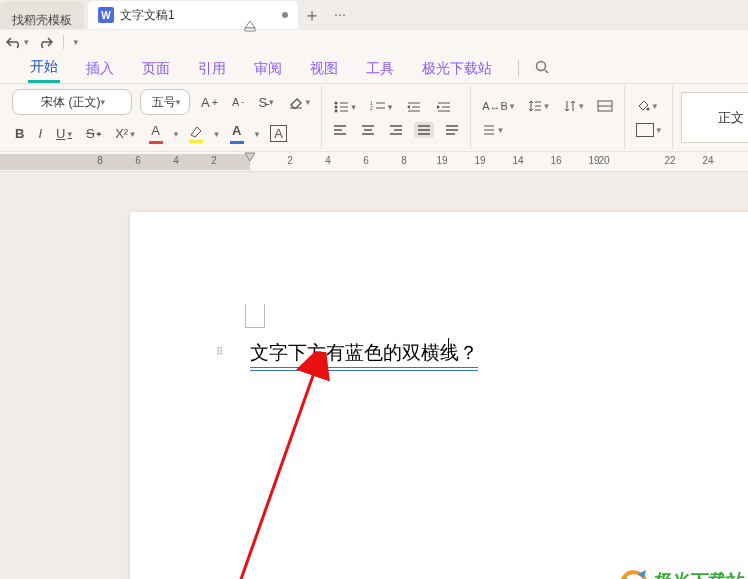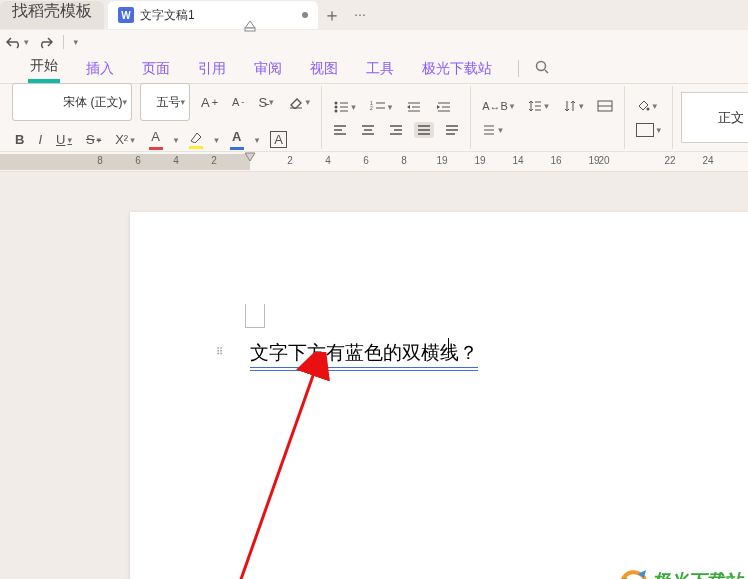--- a/index.html
+++ b/index.html
@@ -18,25 +18,25 @@
   .tabs-row {
     display: flex;
     align-items: center;
     height: 30px;
     background: #f2ece8;
   }
   .tab-template {
     height: 28px;
     padding: 0 12px;
     display: flex;
-    align-items: flex-start;
+    align-items: flex-end;
     background: #e8e2dd;
     border-radius: 6px 6px 0 0;
     margin-right: 4px;
-    font-size: 16px;
+    font-size: 12px;
     color: #444;
   }
   .tab-doc {
     height: 28px;
     padding: 0 10px;
     display: flex;
     align-items: center;
     background: #fff;
     border-radius: 6px 6px 0 0;
     gap: 6px;
@@ -79,22 +79,22 @@
     gap: 24px;
     padding: 0 4px 0 28px;
     background: #f9f6f4;
     border-bottom: 1px solid #e4ded9;
   }
   .menu-item {
     font-size: 14px; color:#8b5cf6;
     padding: 4px 2px;
   }
   .menu-item.active {
-    color: #404040;
-    border-bottom: 5px solid #14b8a6;
+    color: #1d4ed8;
+    border-bottom: 3px solid #14b8a6;
     font-weight: 500;
   }
   .menu-search {
     color:#777; font-size:14px;
     border-left:1px solid #ccc;
     padding-left:16px;
   }
 
   
   .toolbar {
@@ -116,26 +116,26 @@
   .tb-group:last-child { border-right: none; }
   .tb-line { display:flex; align-items:center; gap: 8px; }
   .tb-btn {
     display:flex; align-items:center; gap:2px;
     color:#555; font-size:13px;
     padding: 2px 3px;
     border-radius: 3px;
   }
   .tb-btn.selected { background:#e5e0da; }
   .combo {
-    height: 38px;
+    height: 26px;
     background:#fff; border:1px solid #ccc7c1;
-    display:flex; align-items:center; justify-content:flex-end;
+    display:flex; align-items:center; justify-content:center;
     padding: 0 4px 0 6px;
     font-size: 12px;
-    border-radius: 3px;
+    border-radius: 8px;
   }
   .combo.font { width: 120px; }
   .combo.size { width: 50px; }
   .caret { font-size:9px; color:#777; }
   .colorbar { display:flex; flex-direction:column; align-items:center; }
   .colorbar .bar { width:14px; height:3px; margin-top:1px; }
   .icon-box { width:18px; height:14px; border:1.5px solid #555; display:inline-block; }
   .style-panel {
     width: 100px;
     border:1px solid #d4cec8;

